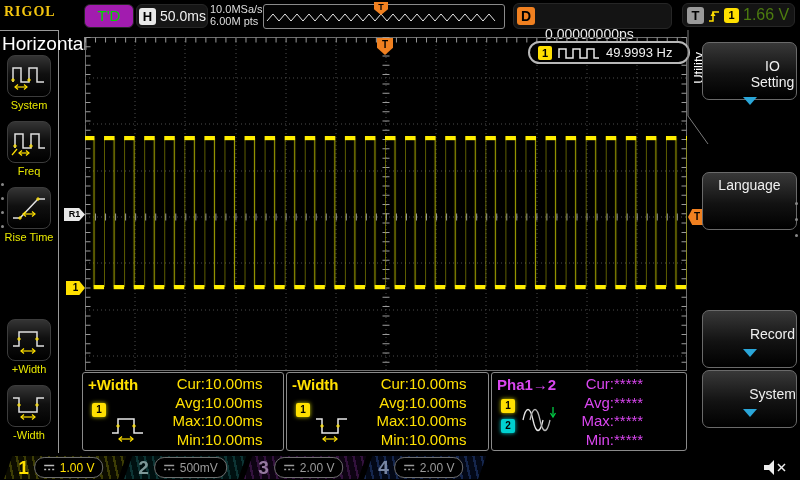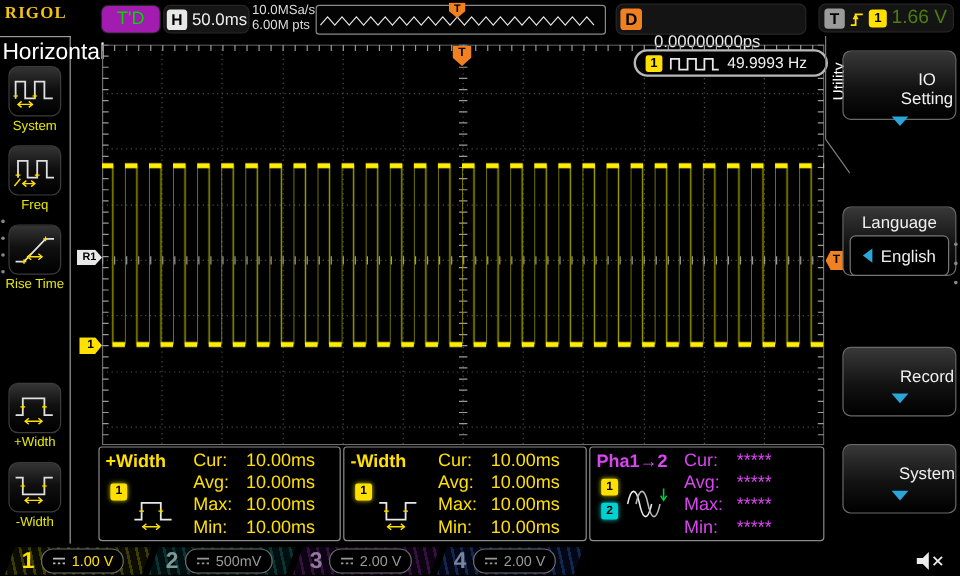--- a/index.html
+++ b/index.html
@@ -73,21 +73,21 @@
              display:flex;align-items:center;justify-content:center;gap:7px;}
   .arr-left{width:0;height:0;border-top:6px solid transparent;border-bottom:6px solid transparent;
             border-right:8px solid #2aa6d8;}
 
   
   .mpanel{top:372px;height:79px;background:#000;border:1px solid #8a8a8a;border-radius:3px;box-sizing:border-box;}
   .mp-name{position:absolute;left:5px;top:3px;font-size:15px;font-weight:bold;}
   .mp-badge{position:absolute;left:9px;width:14px;height:14px;color:#000;font-size:10px;font-weight:bold;
             text-align:center;line-height:14px;border-radius:2px;}
   .mp-rows{position:absolute;left:78px;top:2px;font-size:15px;line-height:18.5px;white-space:nowrap;}
-  .mlabel{display:inline-block;width:44px;}
+  .mlabel{display:inline-block;width:44px;text-align:right;}
   .yellow{color:#ffe000;} .white{color:#d946ef;}
   .b-yel{background:#ffe000;box-shadow:0 0 4px #cc0;} .b-cyan{background:#00d0d0;box-shadow:0 0 4px #0cc;}
 
   
   .bbar{left:0;top:455px;width:800px;height:25px;background:#000;}
   .chblock{position:absolute;top:1px;height:23px;width:114px;transform:skewX(-20deg);
            transform-origin:0 100%;cursor:pointer;}
   .ch1bg{background:repeating-linear-gradient(60deg,#3d3d05 0 2px,#0c0c00 2px 7px);}
   .ch2bg{background:repeating-linear-gradient(60deg,#0d3434 0 2px,#001010 2px 7px);}
   .ch3bg{background:repeating-linear-gradient(60deg,#33123d 0 2px,#0d0312 2px 7px);}
@@ -294,28 +294,24 @@
   <div class="abs utility">Utility</div>
 
   <div class="abs rbtn drop" style="top:42px">
     <div class="lbl">IO Setting</div>
     <div class="arr-down"></div>
   </div>
 
 
   <div class="abs rbtn" style="top:172px">
     <div class="lbl">Language</div>
-    <div class="inner-box">
-      <span class="arr-left"></span>
-      <span>English</span>
-    </div>
-  </div>
-
-
-  <div class="abs rbtn drop" style="top:289px">
+  </div>
+
+
+  <div class="abs rbtn drop" style="top:310px">
     <div class="lbl">Record</div>
     <div class="arr-down"></div>
   </div>
 
   <div class="abs rbtn drop" style="top:370px">
     <div class="lbl">System</div>
     <div class="arr-down"></div>
   </div>
 
   <div class="abs" style="left:795px;top:202px">

